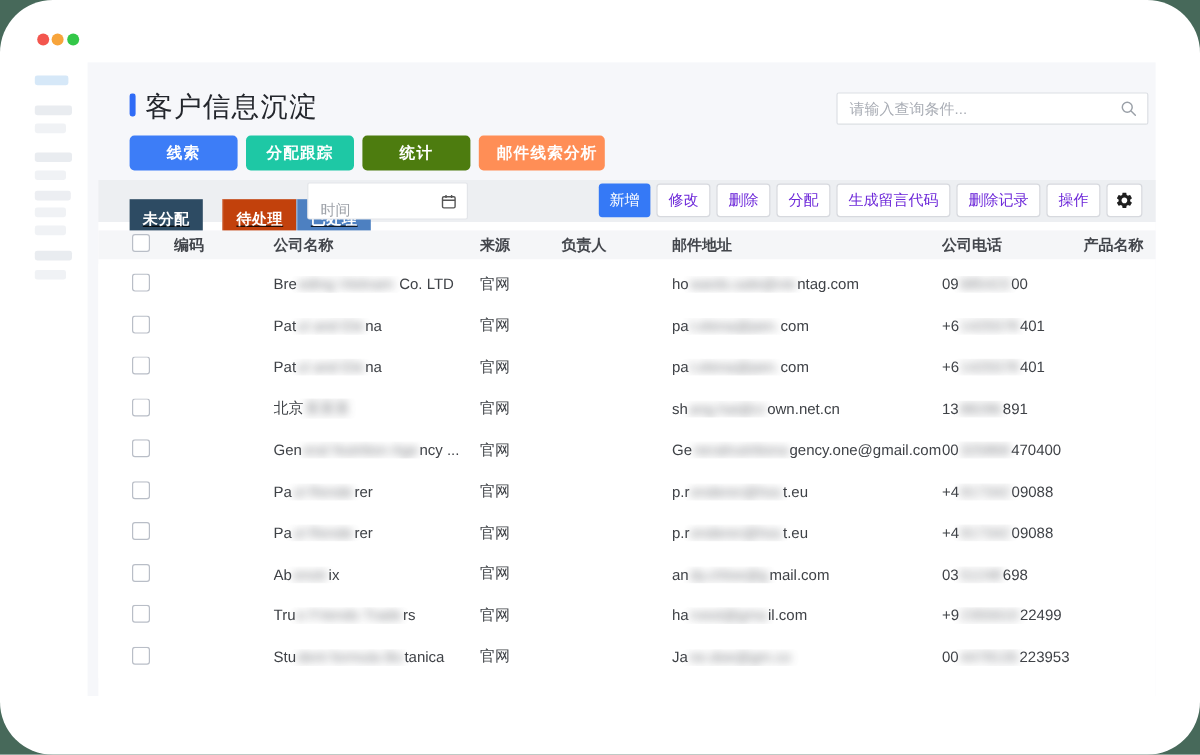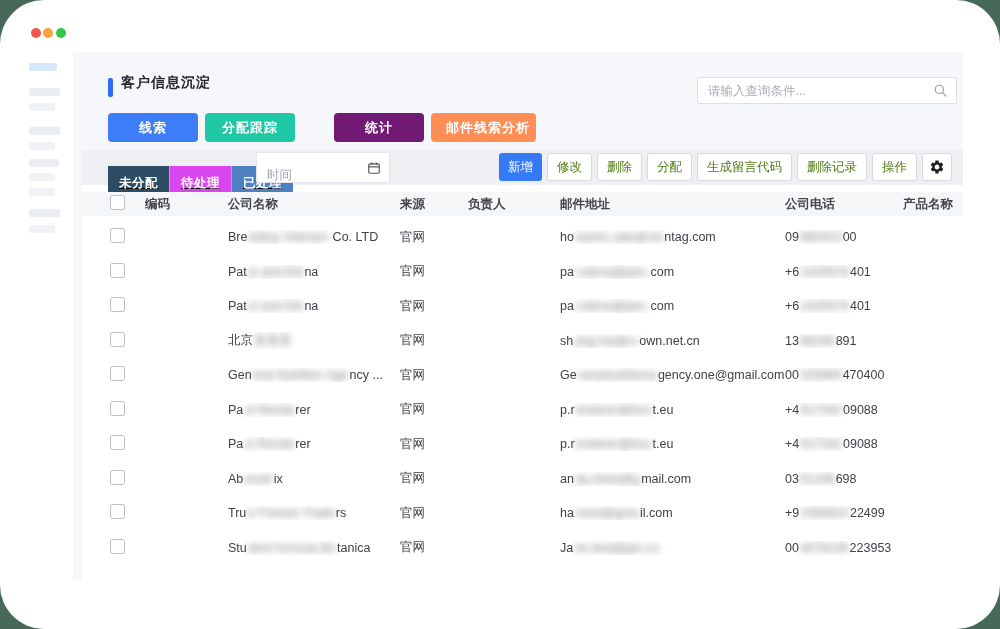--- a/index.html
+++ b/index.html
@@ -14,21 +14,21 @@
   
   .sidebar{position:absolute;left:29px;top:0;width:60px;height:629px;}
   .sbar{position:absolute;left:0;height:8px;border-radius:2px;}
 
   
   .panel{position:absolute;left:73px;top:52px;width:890px;height:528px;background:#F6F7FA;}
   .table-white{position:absolute;left:9px;top:133px;width:881px;height:395px;background:#ffffff;}
 
   
   .accent{position:absolute;left:35px;top:26px;width:5px;height:19px;border-radius:2px;}
-  .page-title{position:absolute;left:48px;top:22px;font-size:14px;font-weight:bold;color:#23262C;letter-spacing:1px;}
+  .page-title{position:absolute;left:48px;top:22px;font-size:23px;font-weight:normal;color:#23262C;letter-spacing:1px;}
   .searchbox{position:absolute;left:624px;top:25px;width:260px;height:27px;background:#fff;border:1px solid #DCDFE4;border-radius:2px;box-sizing:border-box;}
   .searchbox input{position:absolute;left:0;top:0;width:100%;height:100%;border:none;outline:none;background:transparent;padding:0 30px 0 10px;font-size:12.5px;color:#0f766e;box-sizing:border-box;font-family:inherit;}
   .searchbox input::placeholder{color:#A9ADB5;}
   .search-ic{position:absolute;right:8px;top:5px;width:15px;height:15px;}
 
   
   .nav-row{position:absolute;left:35px;top:61px;display:flex;gap:7px;}
   .nav-btn{height:29px;border:none;border-radius:4px;color:#fff;font-weight:bold;font-size:13px;width:90px;cursor:pointer;font-family:inherit;letter-spacing:1px;}
   .nav-btn.wide{width:105px;text-align:right;}
 
@@ -36,21 +36,21 @@
   .band{position:absolute;left:9px;top:98px;width:881px;height:35px;background:#EDEFF2;}
   .tabs{position:absolute;left:26px;top:16px;height:35px;display:flex;text-decoration:underline;}
   .tab{height:35px;display:flex;align-items:center;padding:0 11px;color:#fff;font-size:12.5px;font-weight:bold;cursor:pointer;letter-spacing:.5px;}
   .tab+.tab{border-left:1px solid rgba(255,255,255,.35);}
   .datebox{position:absolute;left:174px;top:2px;width:134px;height:31px;background:#fff;border:1px solid #E3E5E9;box-sizing:border-box;border-radius:2px;}
   .datebox input{position:absolute;inset:0;border:none;outline:none;background:transparent;padding:16px 28px 0 10px;font-size:12.5px;color:#555;font-family:Liberation Mono, monospace;}
   .datebox input::placeholder{color:#9FA3AA;}
   .cal-ic{position:absolute;right:8px;top:8px;width:14px;height:14px;}
 
   .actions{position:absolute;right:11px;top:3px;display:flex;gap:5px;align-items:center;}
-  .abtn{height:28px;background:#fff;border:1px solid #D7D9DE;border-radius:3px;font-size:12.5px;color:#4d7c0f;padding:0 9px;cursor:pointer;font-family:inherit;white-space:nowrap;}
+  .abtn{height:28px;background:#fff;border:1px solid #D7D9DE;border-radius:3px;font-size:12.5px;color:#6d28d9;padding:0 9px;cursor:pointer;font-family:inherit;white-space:nowrap;}
   .abtn.primary{border:none;color:#fff;}
   .abtn.gear{width:30px;display:flex;align-items:center;justify-content:center;padding:0;}
 
   
   .thead,.trow{display:grid;grid-template-columns:35px 83px 172px 68px 92px 225px 118px 1fr;align-items:center;padding-left:28px;}
   .thead{position:absolute;left:9px;top:140px;width:853px;height:24px;background:#F5F6F8;font-size:12.5px;color:#43464C;font-weight:bold;}
   .tbody{position:absolute;left:9px;top:168px;width:853px;}
   .trow{height:34.5px;font-size:12.5px;color:#3F4247;background:#fff;}
   .cell{overflow:hidden;white-space:nowrap;}
   .checkbox{display:inline-block;width:13px;height:13px;border:1px solid #B9BEC7;border-radius:2.5px;background:#fff;cursor:pointer;}
@@ -93,28 +93,28 @@
           <svg viewBox="0 0 20 20" width="15" height="15">
               <circle cx="8.5" cy="8.5" r="5.5" fill="none" stroke="#9AA0A8" stroke-width="1.6"></circle>
               <line x1="13" y1="13" x2="17.5" y2="17.5" stroke="#9AA0A8" stroke-width="1.6" stroke-linecap="round"></line>
             </svg>
         </span>
       </div>
 
       <div class="nav-row">
         <button class="nav-btn" style="background-color: rgb(61, 125, 247);">线索</button>
         <button class="nav-btn" style="background-color: rgb(30, 200, 165);">分配跟踪</button>
-        <button class="nav-btn" style="background-color: #701a75; margin-left: 32px;">统计</button>
+        <button class="nav-btn" style="background-color: #4d7c0f;">统计</button>
         <button class="nav-btn wide" style="background-color: rgb(255, 142, 86);">邮件线索分析</button>
       </div>
 
       <div class="band">
         <div class="tabs">
           <div class="tab" style="background-color: rgb(45, 75, 99);">未分配</div>
-          <div class="tab" style="background-color: #d946ef;">待处理</div>
+          <div class="tab" style="background-color: #c2410c; margin-left: 16px;">待处理</div>
           <div class="tab" style="background-color: rgb(77, 128, 193);">已处理</div>
         </div>
         <div class="datebox">
           <input type="text" placeholder="时间" style="">
           <span class="cal-ic">
             <svg viewBox="0 0 24 24" width="14" height="14">
                 <rect x="3" y="5" width="18" height="16" rx="2" fill="none" stroke="#555" stroke-width="2"></rect>
                 <line x1="3" y1="10" x2="21" y2="10" stroke="#555" stroke-width="2"></line>
                 <line x1="8" y1="2.5" x2="8" y2="7" stroke="#555" stroke-width="2"></line>
                 <line x1="16" y1="2.5" x2="16" y2="7" stroke="#555" stroke-width="2"></line>

